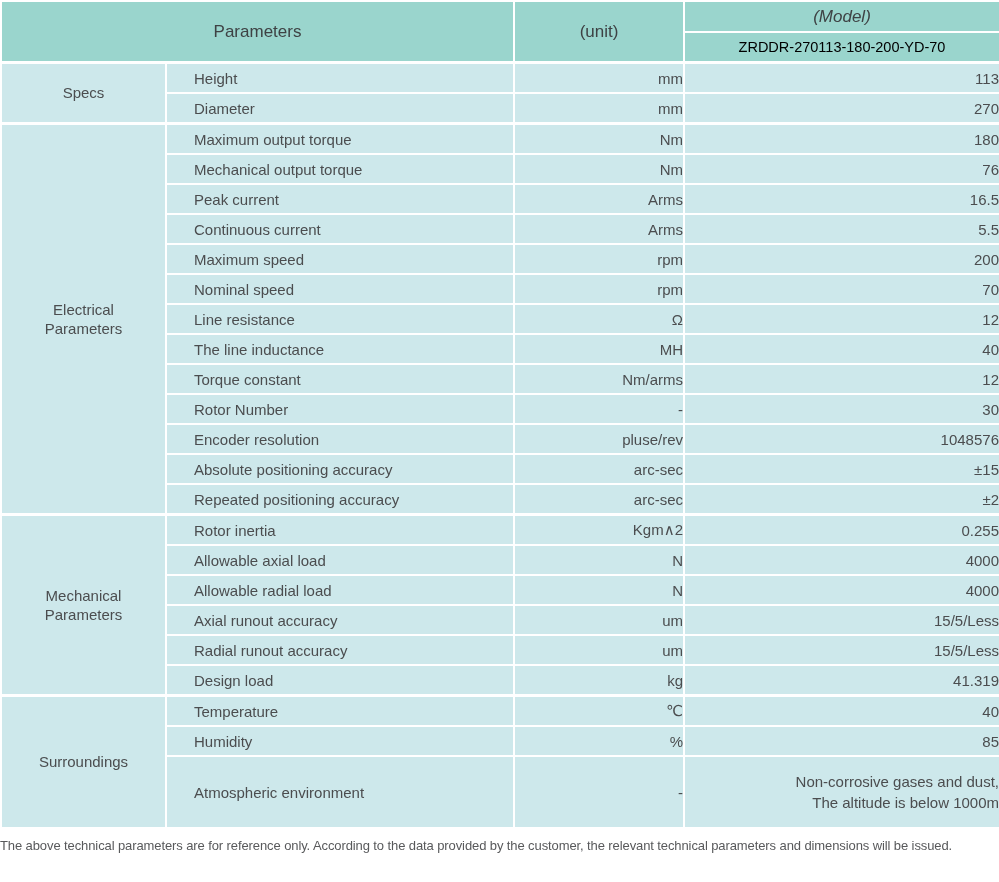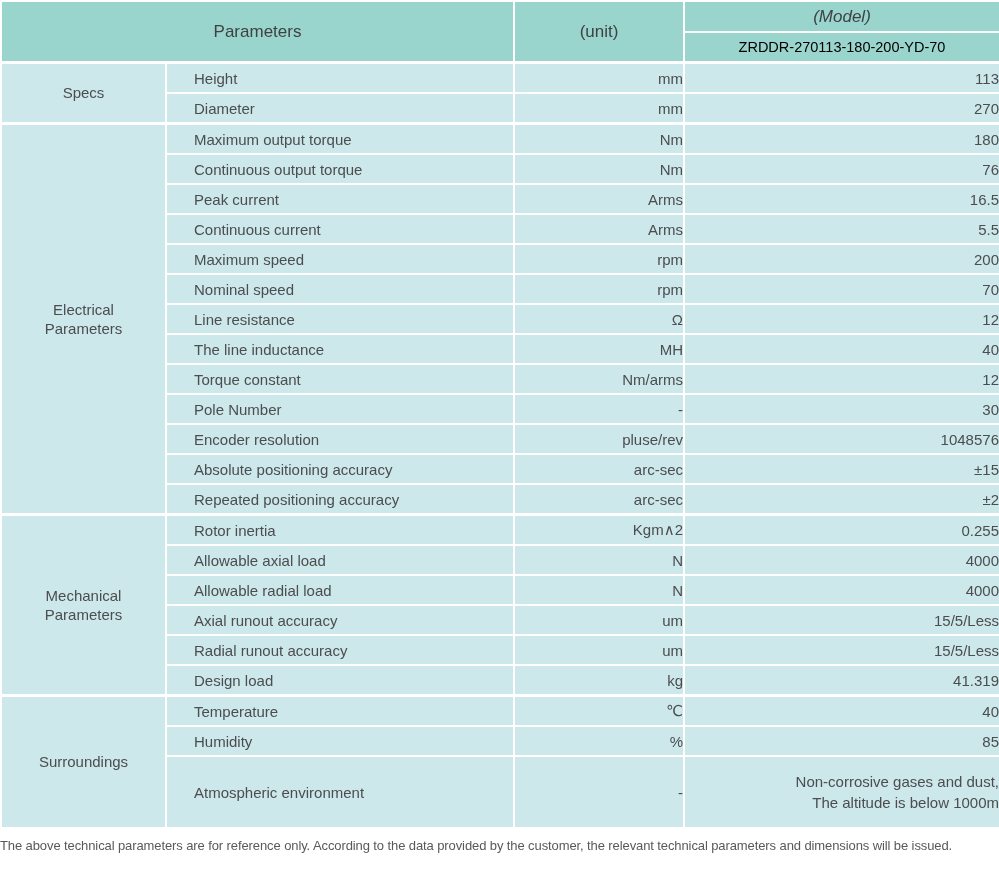--- a/index.html
+++ b/index.html
@@ -111,21 +111,21 @@
     <td class="value">270</td>
   </tr>
 
   <tr class="sec-start">
     <td class="cat" rowspan="13"><span>Electrical Parameters</span></td>
     <td class="name">Maximum output torque</td>
     <td class="unit">Nm</td>
     <td class="value">180</td>
   </tr>
   <tr>
-    <td class="name">Continuous output torque</td>
+    <td class="name">Mechanical output torque</td>
     <td class="unit">Nm</td>
     <td class="value">76</td>
   </tr>
   <tr>
     <td class="name">Peak current</td>
     <td class="unit">Arms</td>
     <td class="value">16.5</td>
   </tr>
   <tr>
     <td class="name">Continuous current</td>
@@ -151,21 +151,21 @@
     <td class="name">The line inductance</td>
     <td class="unit">MH</td>
     <td class="value">40</td>
   </tr>
   <tr>
     <td class="name">Torque constant</td>
     <td class="unit">Nm/arms</td>
     <td class="value">12</td>
   </tr>
   <tr>
-    <td class="name">Pole Number</td>
+    <td class="name">Rotor Number</td>
     <td class="unit">-</td>
     <td class="value">30</td>
   </tr>
   <tr>
     <td class="name">Encoder resolution</td>
     <td class="unit">pluse/rev</td>
     <td class="value">1048576</td>
   </tr>
   <tr>
     <td class="name">Absolute positioning accuracy</td>

